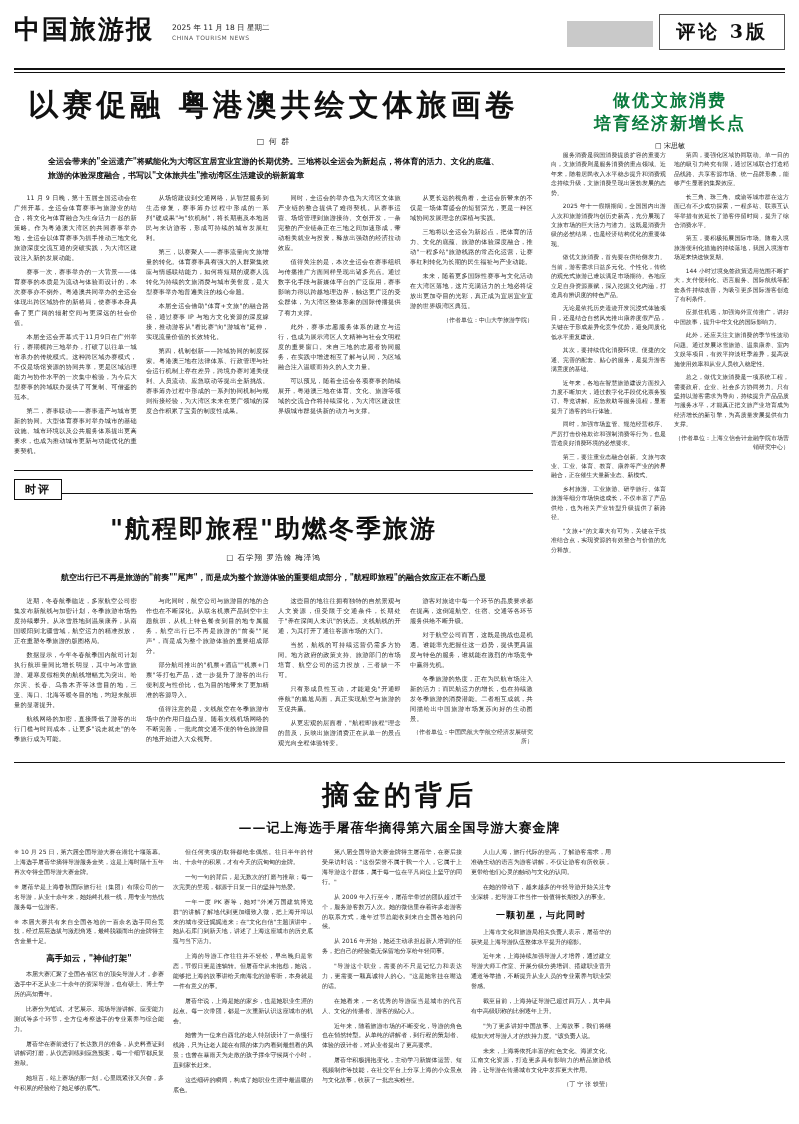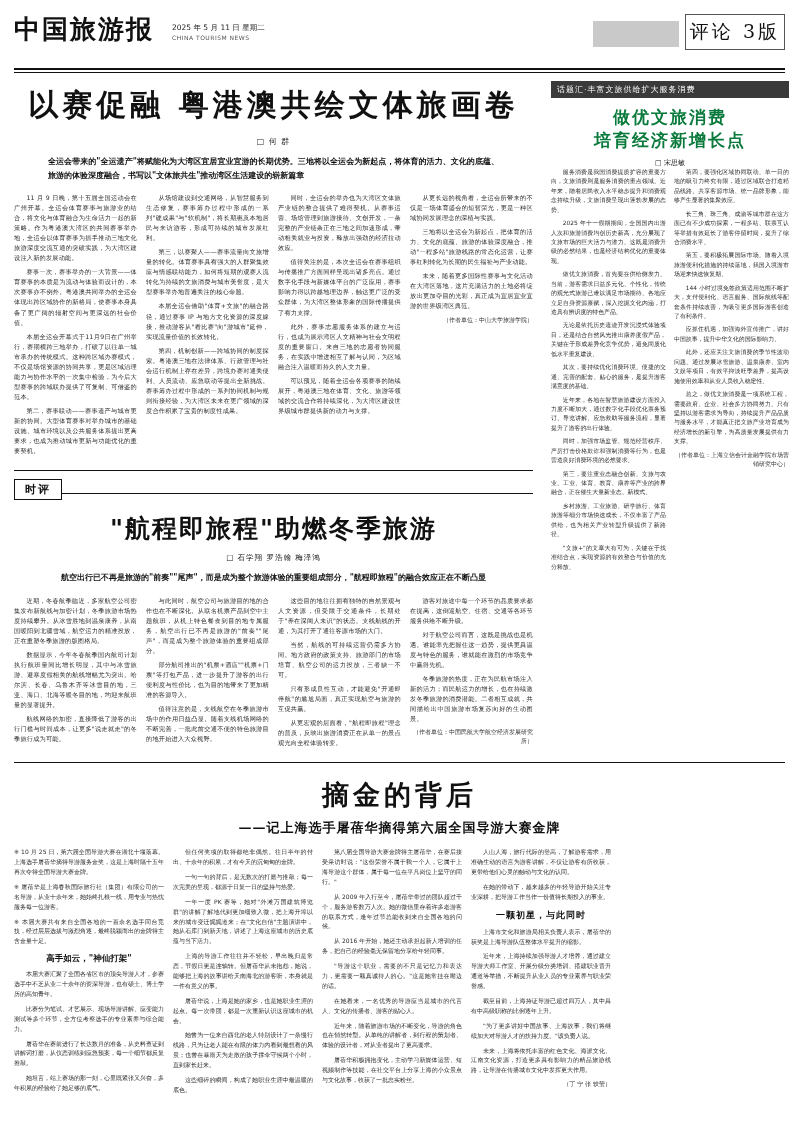--- a/index.html
+++ b/index.html
@@ -23,22 +23,22 @@
   .masthead-date{
     margin-left:18px;padding-top:12px;font-size:7.5px;line-height:1.5;color:#222;
   }
   .masthead-date .en{font-size:6px;color:#555;letter-spacing:.5px;}
   .masthead-spacer{flex:1;}
   .masthead-right{
     display:flex;align-items:center;
   }
   .grey-block{width:86px;height:26px;background:#c9c9c9;margin-top:8px;margin-right:6px;}
   .edition{
-    border:1px solid #555;padding:4px 4px;margin-top:4px;
-    font-size:19px;font-weight:normal;letter-spacing:3px;
+    border:1px solid #555;padding:4px 16px;margin-top:4px;
+    font-size:19px;font-weight:bold;letter-spacing:3px;
     font-family:"DejaVu Serif","Liberation Serif",serif;
   }
   .rule-thick{height:2px;background:#111;margin-top:4px;}
   .rule-thin{height:1px;background:#111;margin-top:2px;}
 
   
   .body-wrap{display:flex;margin-top:8px;}
   .left-col{width:521px;}
   .divider-v{width:1px;background:#111;margin:0 9px;}
   .right-col{width:238px;}
@@ -124,21 +124,21 @@
   .shade{background:#ddd;padding:1px 3px;}
 </style>
 </head>
 <body>
 
 <div class="page">
 
   <div class="masthead">
     <div class="logo-cn">中国旅游报</div>
     <div class="masthead-date">
-      <div>2025 年 5 月 11 日    星期二</div>
+      <div>2025 年 11 月 18 日    星期二</div>
       <div class="en">CHINA  TOURISM  NEWS</div>
     </div>
     <div class="masthead-spacer"></div>
     <div class="masthead-right">
       <div class="grey-block"></div>
       <div class="edition">评论 3版</div>
     </div>
   </div>
   <div class="rule-thick"></div>
   <div class="rule-thin"></div>
@@ -228,21 +228,20 @@
             <p>冬季旅游的热度，正在为民航市场注入新的活力；而民航运力的增长，也在持续激发冬季旅游的消费潜能。二者相互成就，共同描绘出中国旅游市场复苏向好的生动图景。</p>
           </div>
           <div class="sig">（作者单位：中国民航大学航空经济发展研究所）</div>
         </div>
       </div>
     </div>
 
     <div class="divider-v"></div>
 
     <div class="right-col">
-      <div class="rtag">话题汇·丰富文旅供给扩大服务消费</div>
       <div class="rhead" style="white-space:pre-line;">做优文旅消费
 培育经济新增长点</div>
       <div class="rbyline">□ 宋思敏</div>
 
       <div class="cols2">
         <div class="c">
           <div class="txt-r">
             <p>服务消费是我国消费提质扩容的重要方向，文旅消费则是服务消费的重点领域。近年来，随着居民收入水平稳步提升和消费观念持续升级，文旅消费呈现出蓬勃发展的态势。</p>
             <p>2025 年十一假期期间，全国国内出游人次和旅游消费均创历史新高，充分展现了文旅市场的巨大活力与潜力。这既是消费升级的必然结果，也是经济结构优化的重要体现。</p>
             <p>做优文旅消费，首先要在供给侧发力。当前，游客需求日益多元化、个性化，传统的观光式旅游已难以满足市场期待。各地应立足自身资源禀赋，深入挖掘文化内涵，打造具有辨识度的特色产品。</p>

